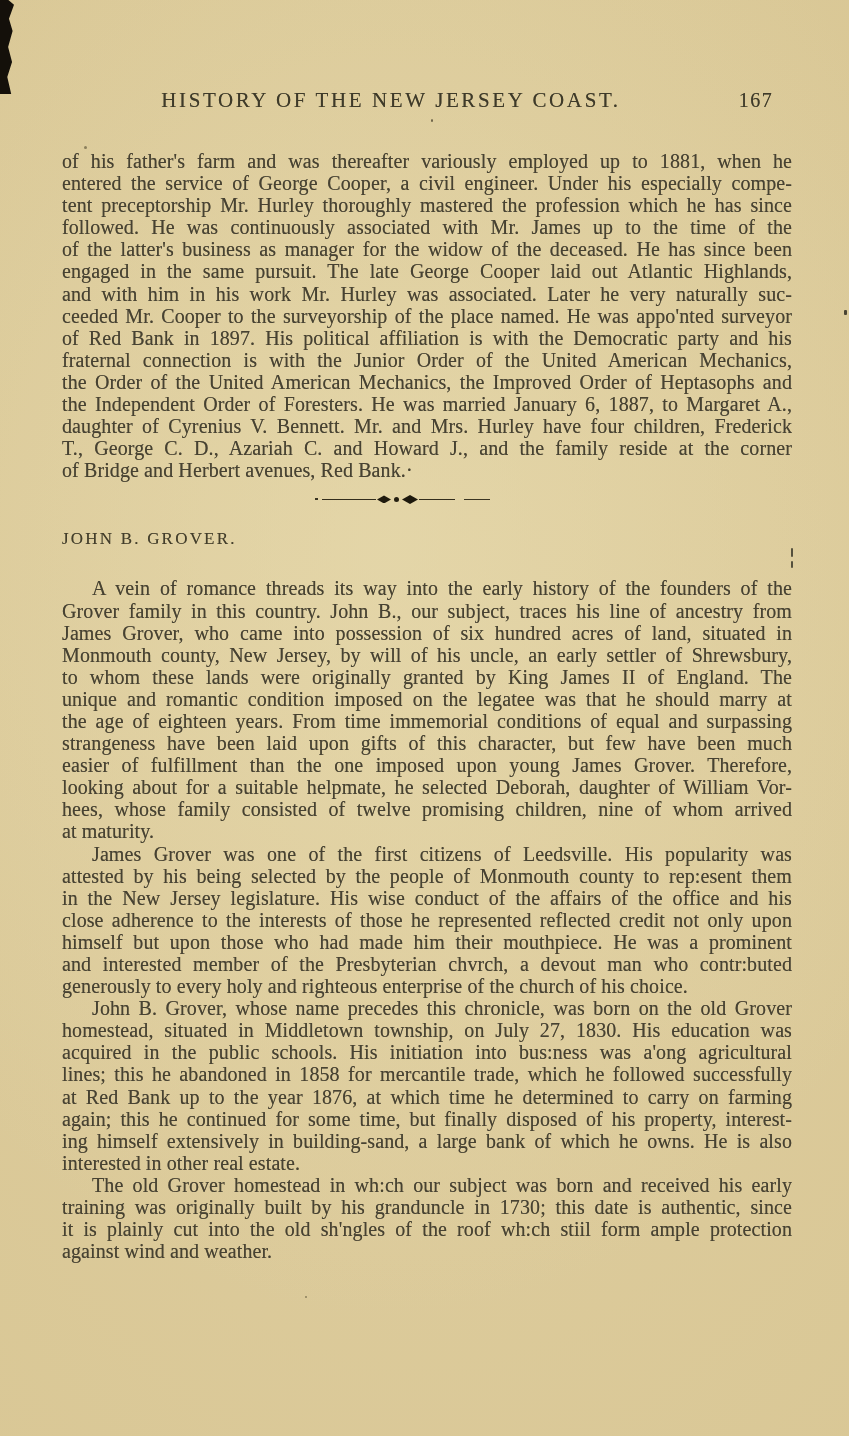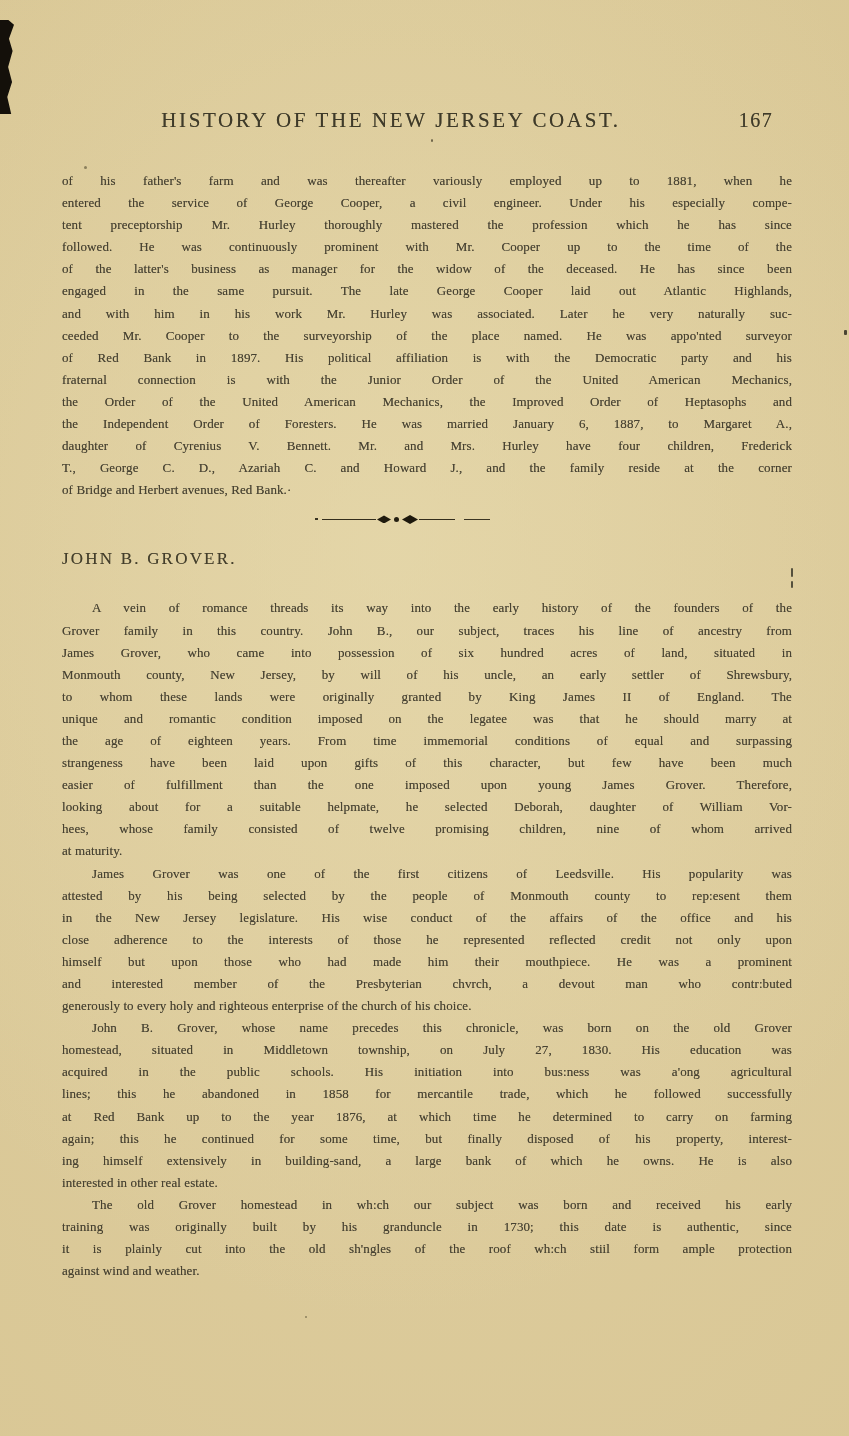--- a/index.html
+++ b/index.html
@@ -5,21 +5,21 @@
   html, body { margin: 0; padding: 0; }
   body {
     width: 849px; height: 1436px;
     position: relative;
     overflow: hidden;
     background:
       radial-gradient(ellipse 120% 90% at 46% 38%, rgba(233,221,176,0.55) 0%, rgba(0,0,0,0) 60%),
       radial-gradient(ellipse 140% 120% at 50% 50%, #decd9f 0%, #d9c795 62%, #cdbb86 100%);
     font-family: "Liberation Serif", serif;
   }
-  .page { position: absolute; inset: 0; margin-top: 20px; }
+  .page { position: absolute; inset: 0; }
 
   
   .scan-edge {
     position: absolute; top: 0; left: 0;
     width: 14px; height: 94px;
     background: #14100a;
     clip-path: polygon(0 0, 60% 0, 100% 5%, 64% 20%, 90% 33%, 58% 50%, 86% 66%, 52% 82%, 80% 100%, 0 100%);
   }
 
   .header {
@@ -37,21 +37,21 @@
     font-size: 20px; letter-spacing: 1.5px;
     text-shadow: 0 0 0.6px rgba(62,58,41,0.55);
   }
 
   .text-column {
     position: absolute; top: 150px; left: 62px; width: 730px;
     color: #474232;
   }
   .paragraph { margin: 0; }
   .tline {
-    font-size: 13px; line-height: 22.1px;
+    font-size: 20px; line-height: 22.1px;
     text-align: justify; text-align-last: justify;
     letter-spacing: 0.1px;
     text-shadow: 0 0 0.5px rgba(66,61,45,0.55);
     white-space: nowrap;
   }
   .tline.tlast { text-align-last: left; white-space: normal; }
   .tline.tindent { text-indent: 30px; }
 
   .divider {
     margin: 14px 0 0 253px;
@@ -105,21 +105,21 @@
   <div class="speck s5"></div>
   <div class="speck s6"></div>
 
   <div class="text-column">
 
     <div>
         <div class="paragraph">
           <div class="tline">of his father's farm and was thereafter variously employed up to 1881, when he</div>
           <div class="tline">entered the service of George Cooper, a civil engineer.  Under his especially compe-</div>
           <div class="tline">tent preceptorship Mr. Hurley thoroughly mastered the profession which he has since</div>
-          <div class="tline">followed.  He was continuously prominent with Mr. Cooper up to the time of the</div>
+          <div class="tline">followed.  He was continuously associated with Mr. James up to the time of the</div>
           <div class="tline">of the latter's business as manager for the widow of the deceased.  He has since been</div>
           <div class="tline">engaged in the same pursuit.  The late George Cooper laid out Atlantic Highlands,</div>
           <div class="tline">and with him in his work Mr. Hurley was associated.  Later he very naturally suc-</div>
           <div class="tline">ceeded Mr. Cooper to the surveyorship of the place named.  He was appo'nted surveyor</div>
           <div class="tline">of Red Bank in 1897.  His political affiliation is with the Democratic party and his</div>
           <div class="tline">fraternal connection is with the Junior Order of the United American Mechanics,</div>
           <div class="tline">the Order of the United American Mechanics, the Improved Order of Heptasophs and</div>
           <div class="tline">the Independent Order of Foresters.  He was married January 6, 1887, to Margaret A.,</div>
           <div class="tline">daughter of Cyrenius V. Bennett.  Mr. and Mrs. Hurley have four children, Frederick</div>
           <div class="tline">T., George C. D., Azariah C. and Howard J., and the family reside at the corner</div>

